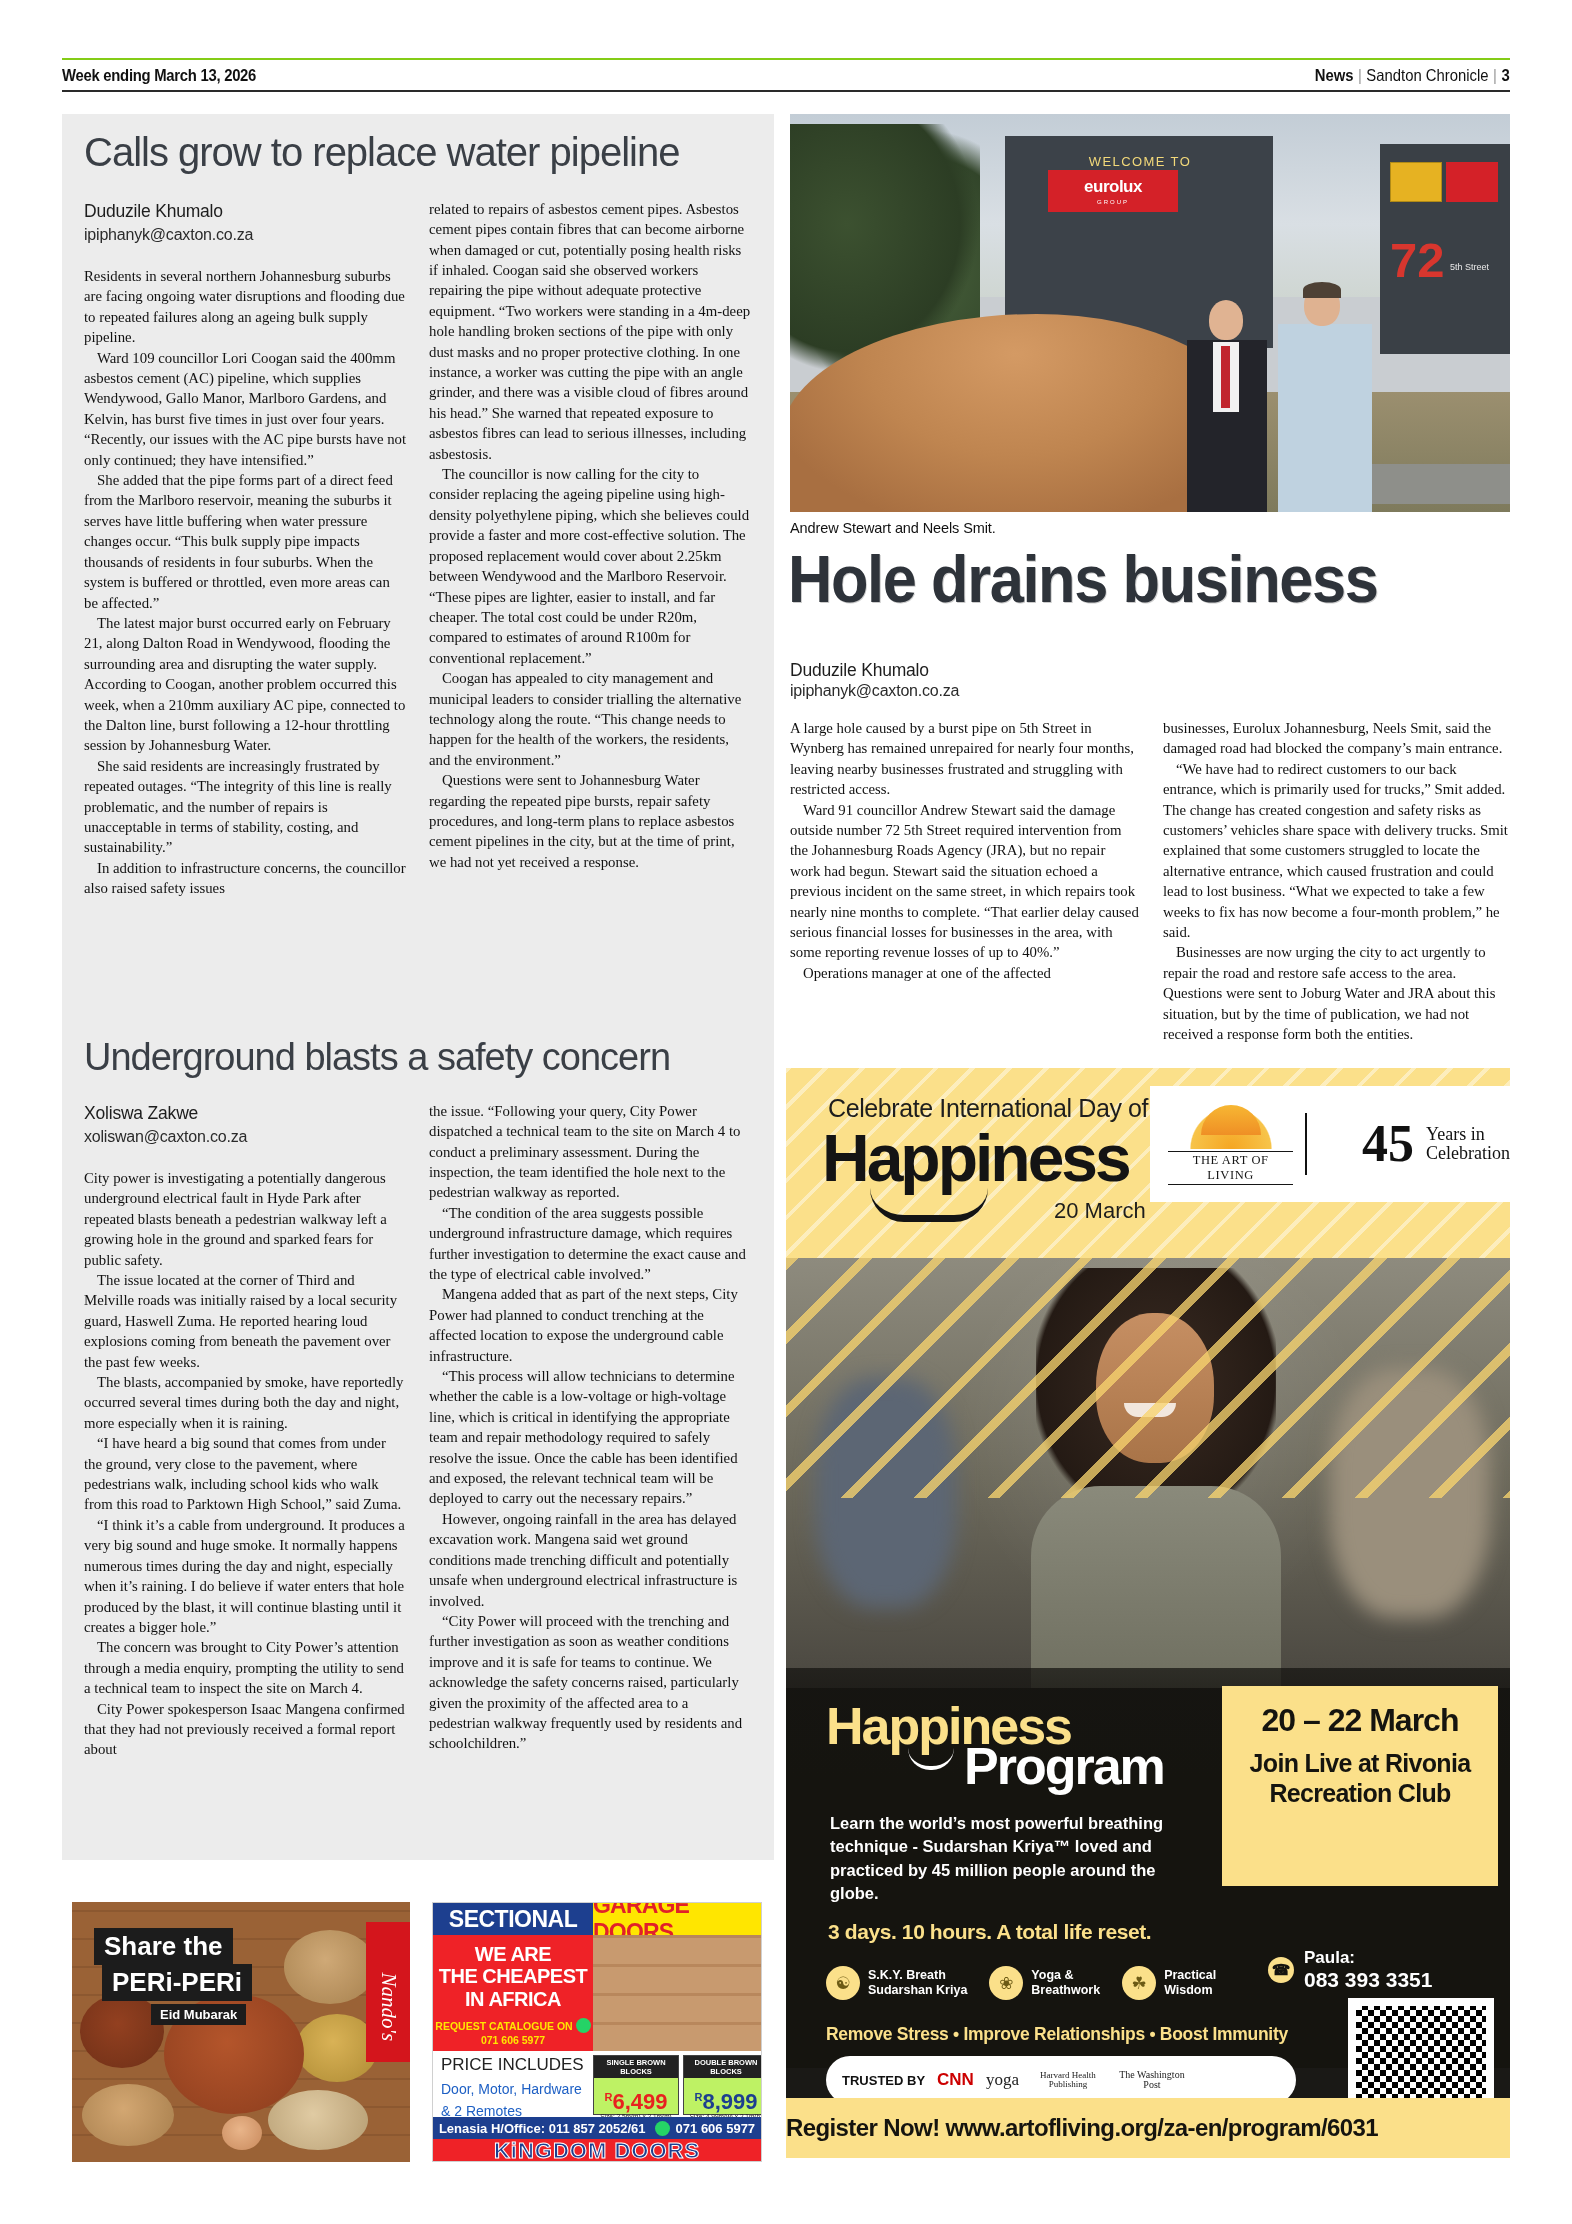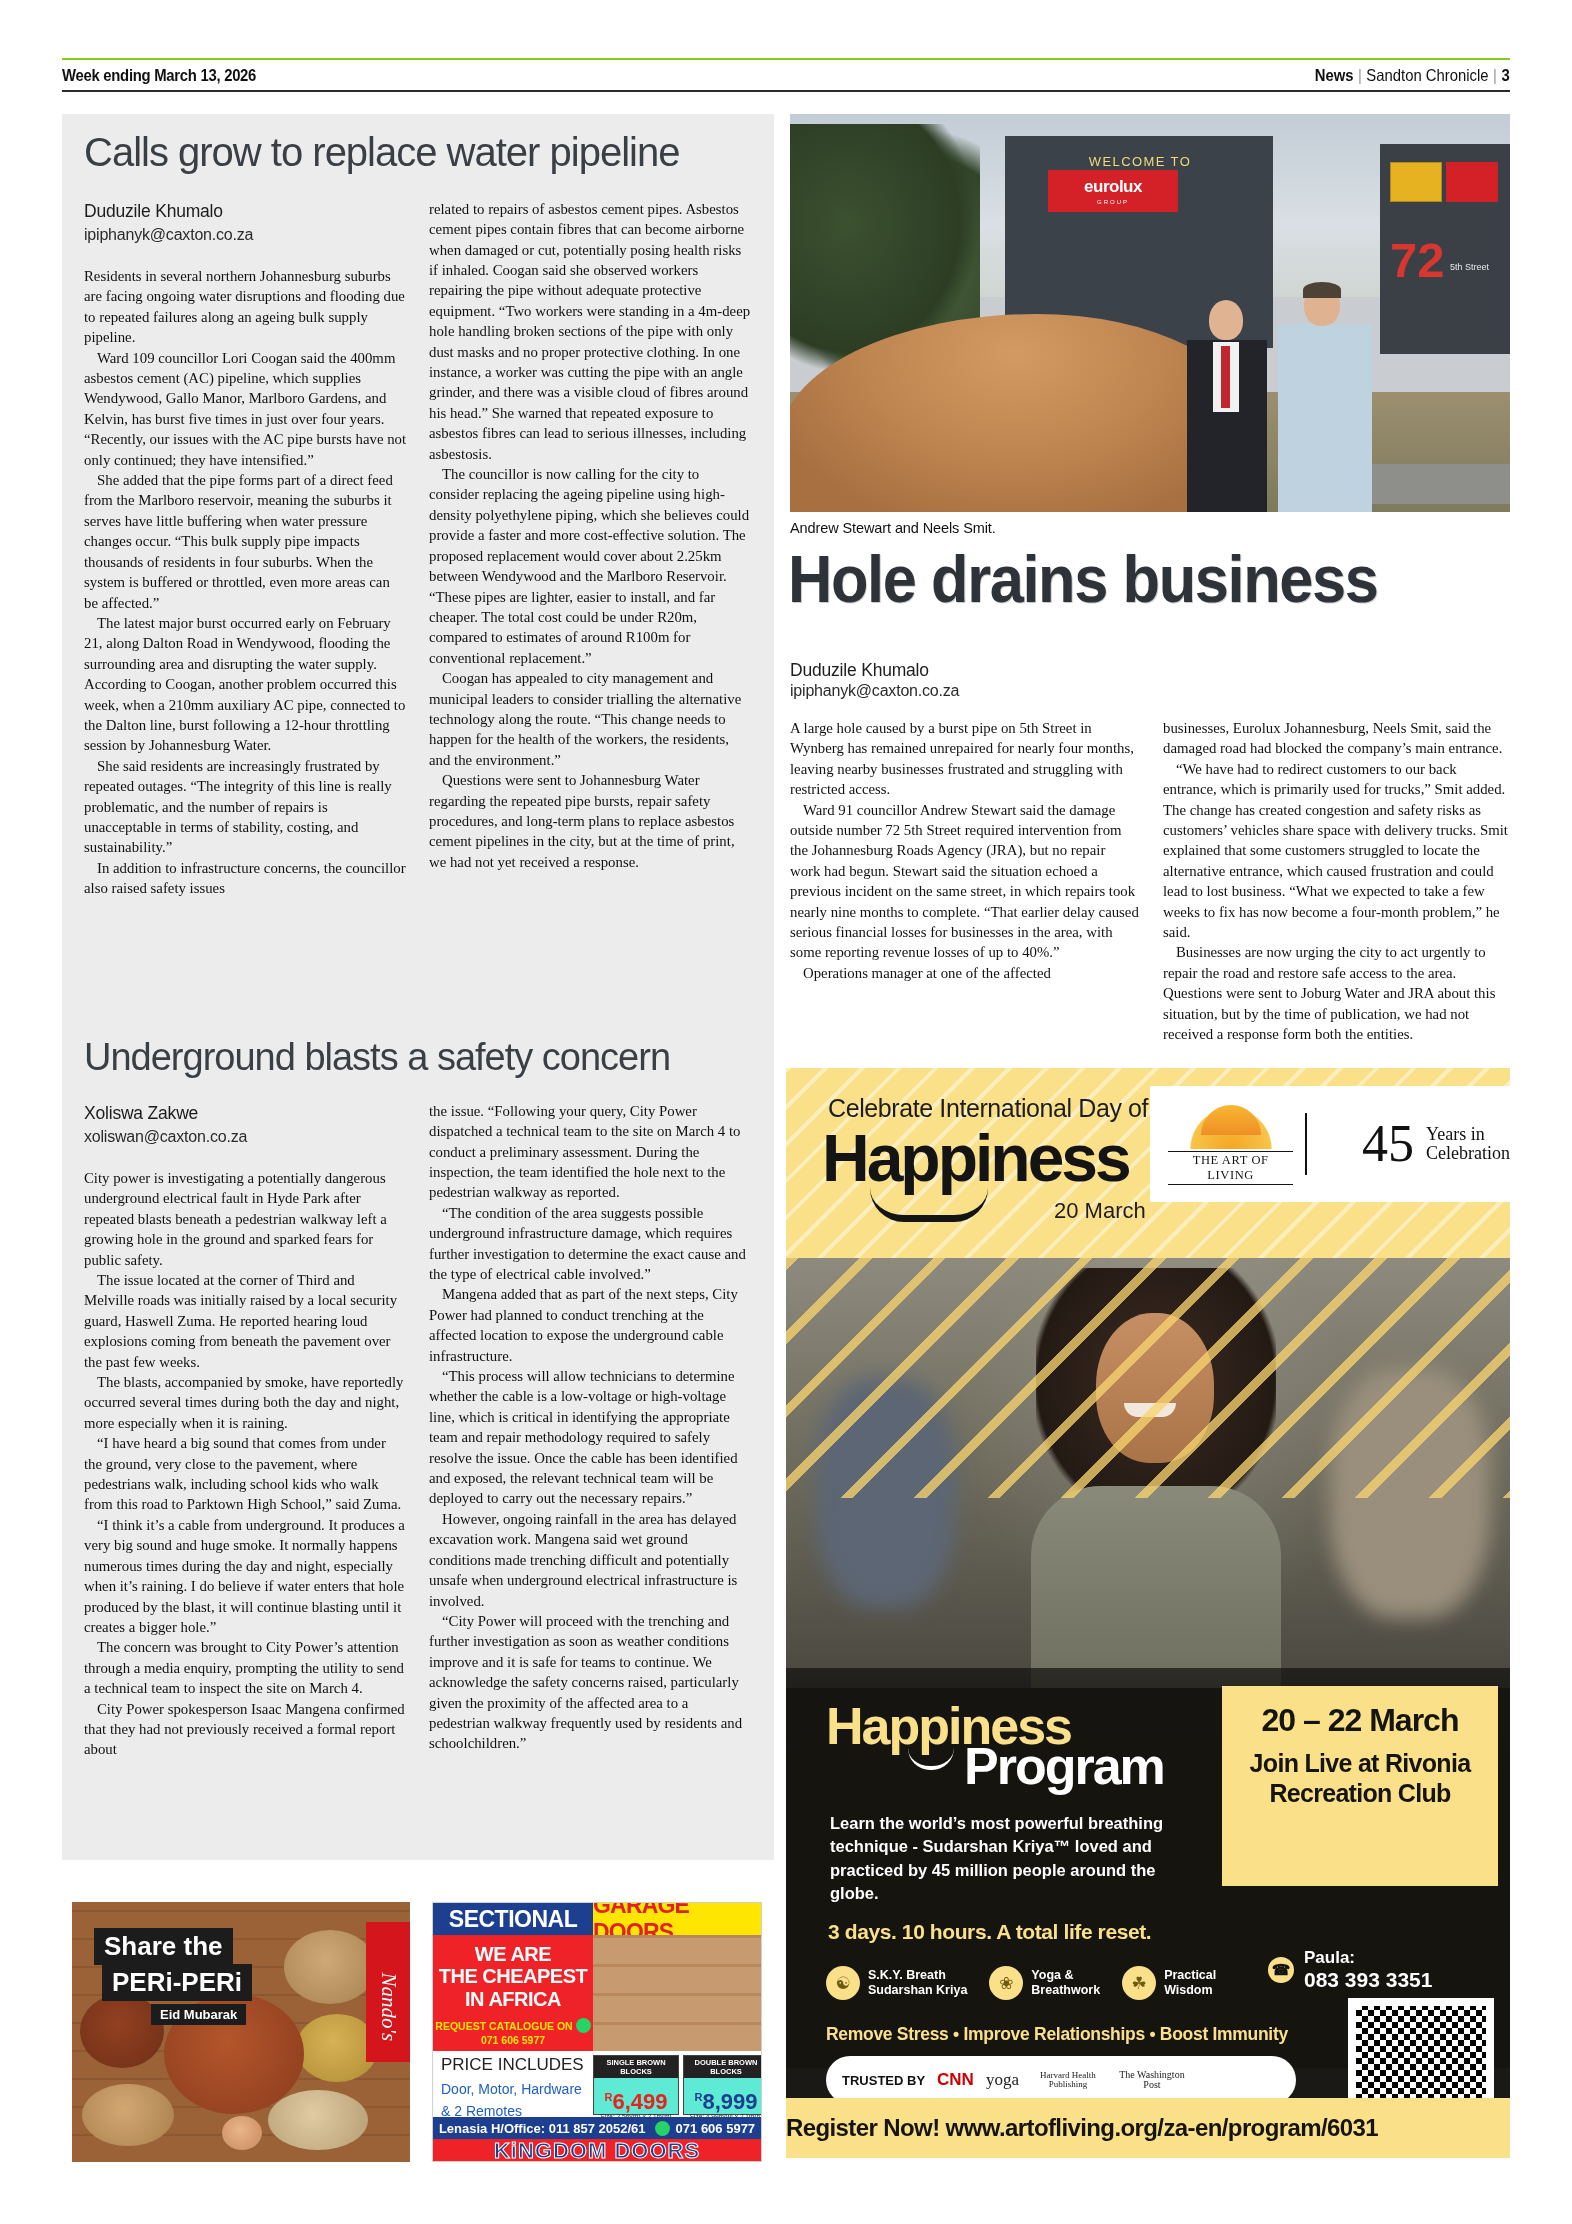--- a/index.html
+++ b/index.html
@@ -265,21 +265,21 @@
     content:""; position:absolute; left:18px; top:2px; width:60px; height:30px;
     border-radius: 30px 30px 0 0;
     background: linear-gradient(180deg,#f7b733,#ef8f25);
   }
   .aol-name {
     font-family:"Liberation Serif", serif; font-size:12.5px; letter-spacing:0.6px;
     text-align:center; color:#161616; border-top:1.5px solid #161616; border-bottom:1.5px solid #161616;
     padding: 1px 0; margin-top: 2px;
   }
   .aol-div { width:2px; height: 62px; background:#111; }
-  .aol-45 { font-family:"Liberation Serif", serif; font-size:52px; font-weight:normal; color:#111; line-height:1;margin-left:43px; }
+  .aol-45 { font-family:"Liberation Serif", serif; font-size:52px; font-weight:bold; color:#111; line-height:1;margin-left:43px; }
   .aol-years { font-family:"Liberation Serif", serif; font-size:18px; color:#111; line-height:1.08; }
 
   .hap-celebrate {
     position:absolute; left: 42px; top: 26px;
     font-family:"Liberation Sans", sans-serif;
     font-size: 25px; color:#1d1d1d; letter-spacing:-0.4px;
   }
   .hap-word {
     position:absolute; left: 36px; top: 52px;
     font-family:"Liberation Sans", sans-serif; font-weight:bold;
@@ -510,21 +510,21 @@
     position:absolute; left: 8px; top: 152px;
     font-family:"Liberation Sans", sans-serif; font-size: 17px; color:#222;
   }
   .kd-inc1, .kd-inc2 {
     position:absolute; left: 8px;
     font-family:"Liberation Sans", sans-serif; font-size: 14px; color:#1d5fc4;
   }
   .kd-inc1 { top: 178px; }
   .kd-inc2 { top: 200px; }
   .kd-pricebox {
-    position:absolute; width: 86px; height: 60px; border:1px solid #444; background:#5eead4;
+    position:absolute; width: 86px; height: 60px; border:1px solid #444; background:#bef264;
   }
   .kd-pricebox .cap {
     background:#222; color:#fff; font-family:"Liberation Sans", sans-serif;
     font-weight:bold; font-size: 7.5px; text-align:center; padding: 2px 0;
   }
   .kd-pricebox .amt {
     text-align:center; font-family:"Liberation Sans", sans-serif; font-weight:bold;
     font-size: 22px; line-height: 1.05; padding-top: 12px;
   }
   .kd-pricebox .amt sup { font-size: 11px; vertical-align: super; }

